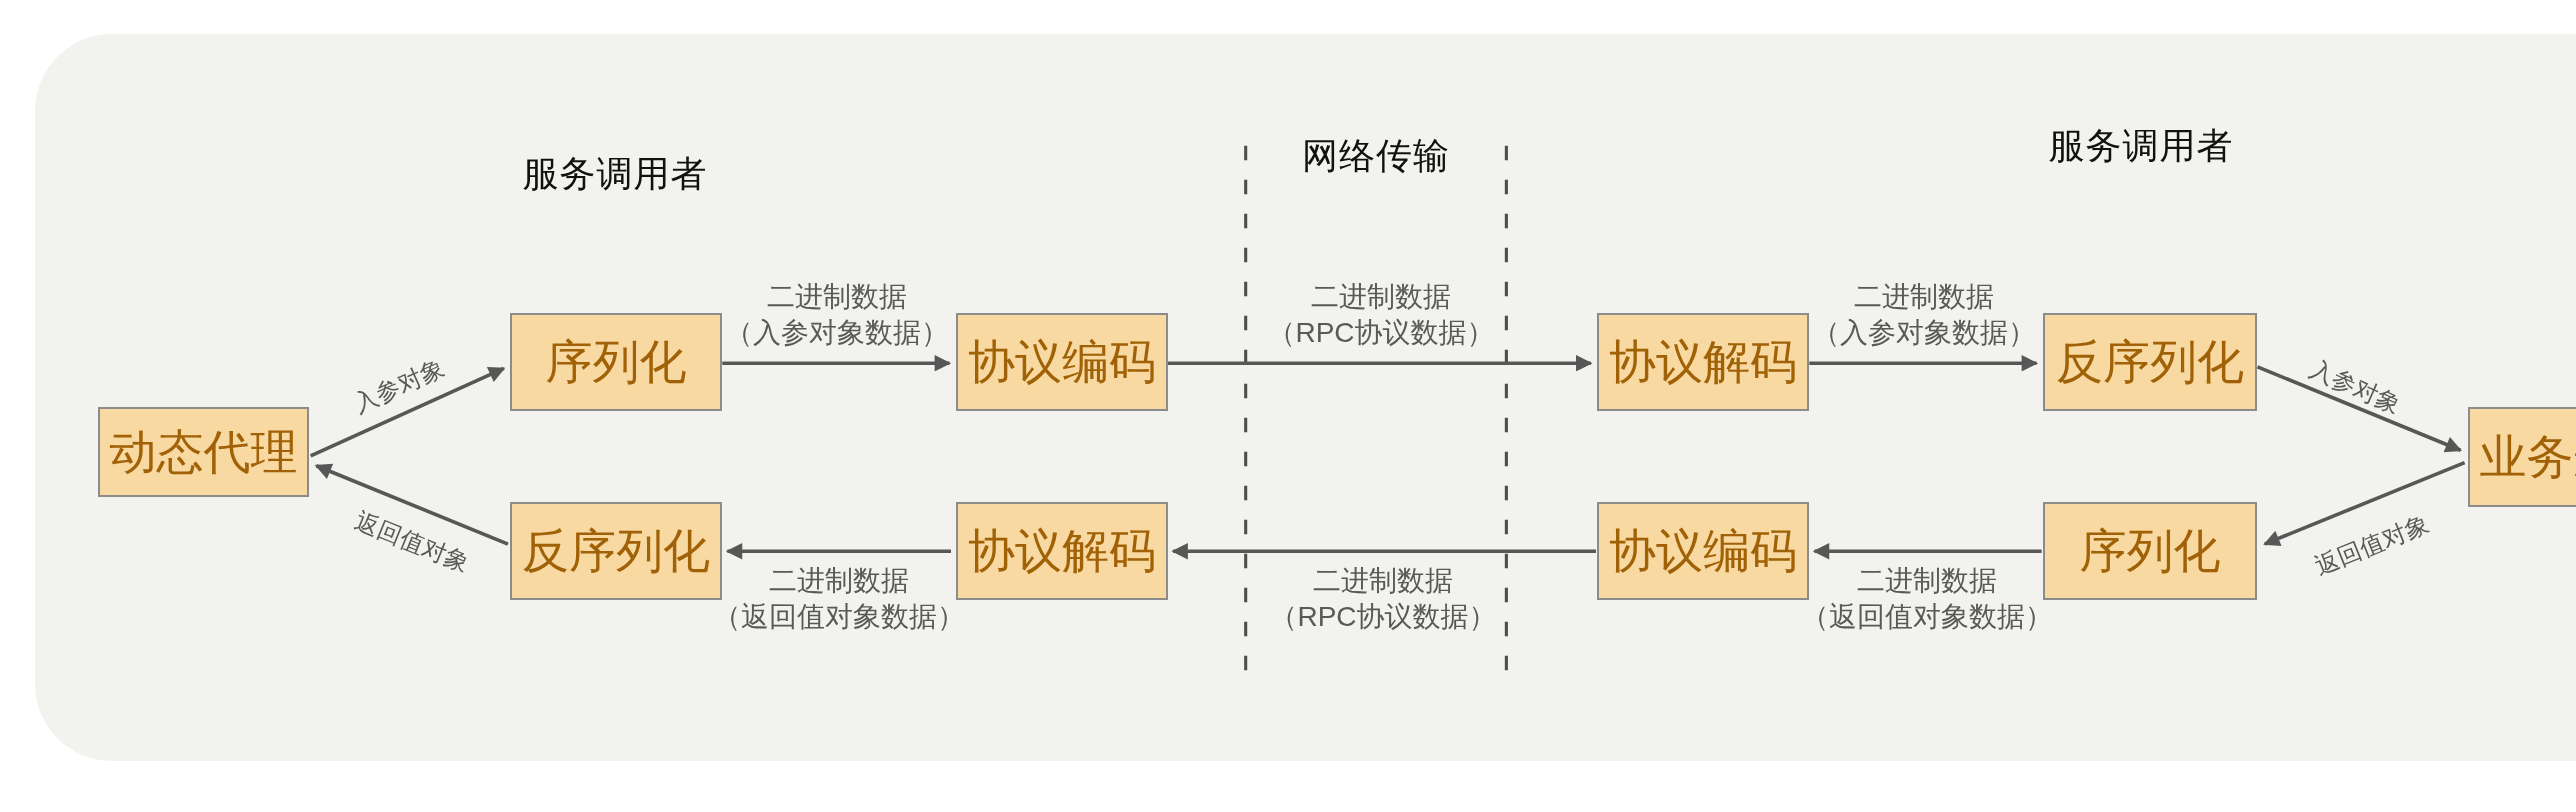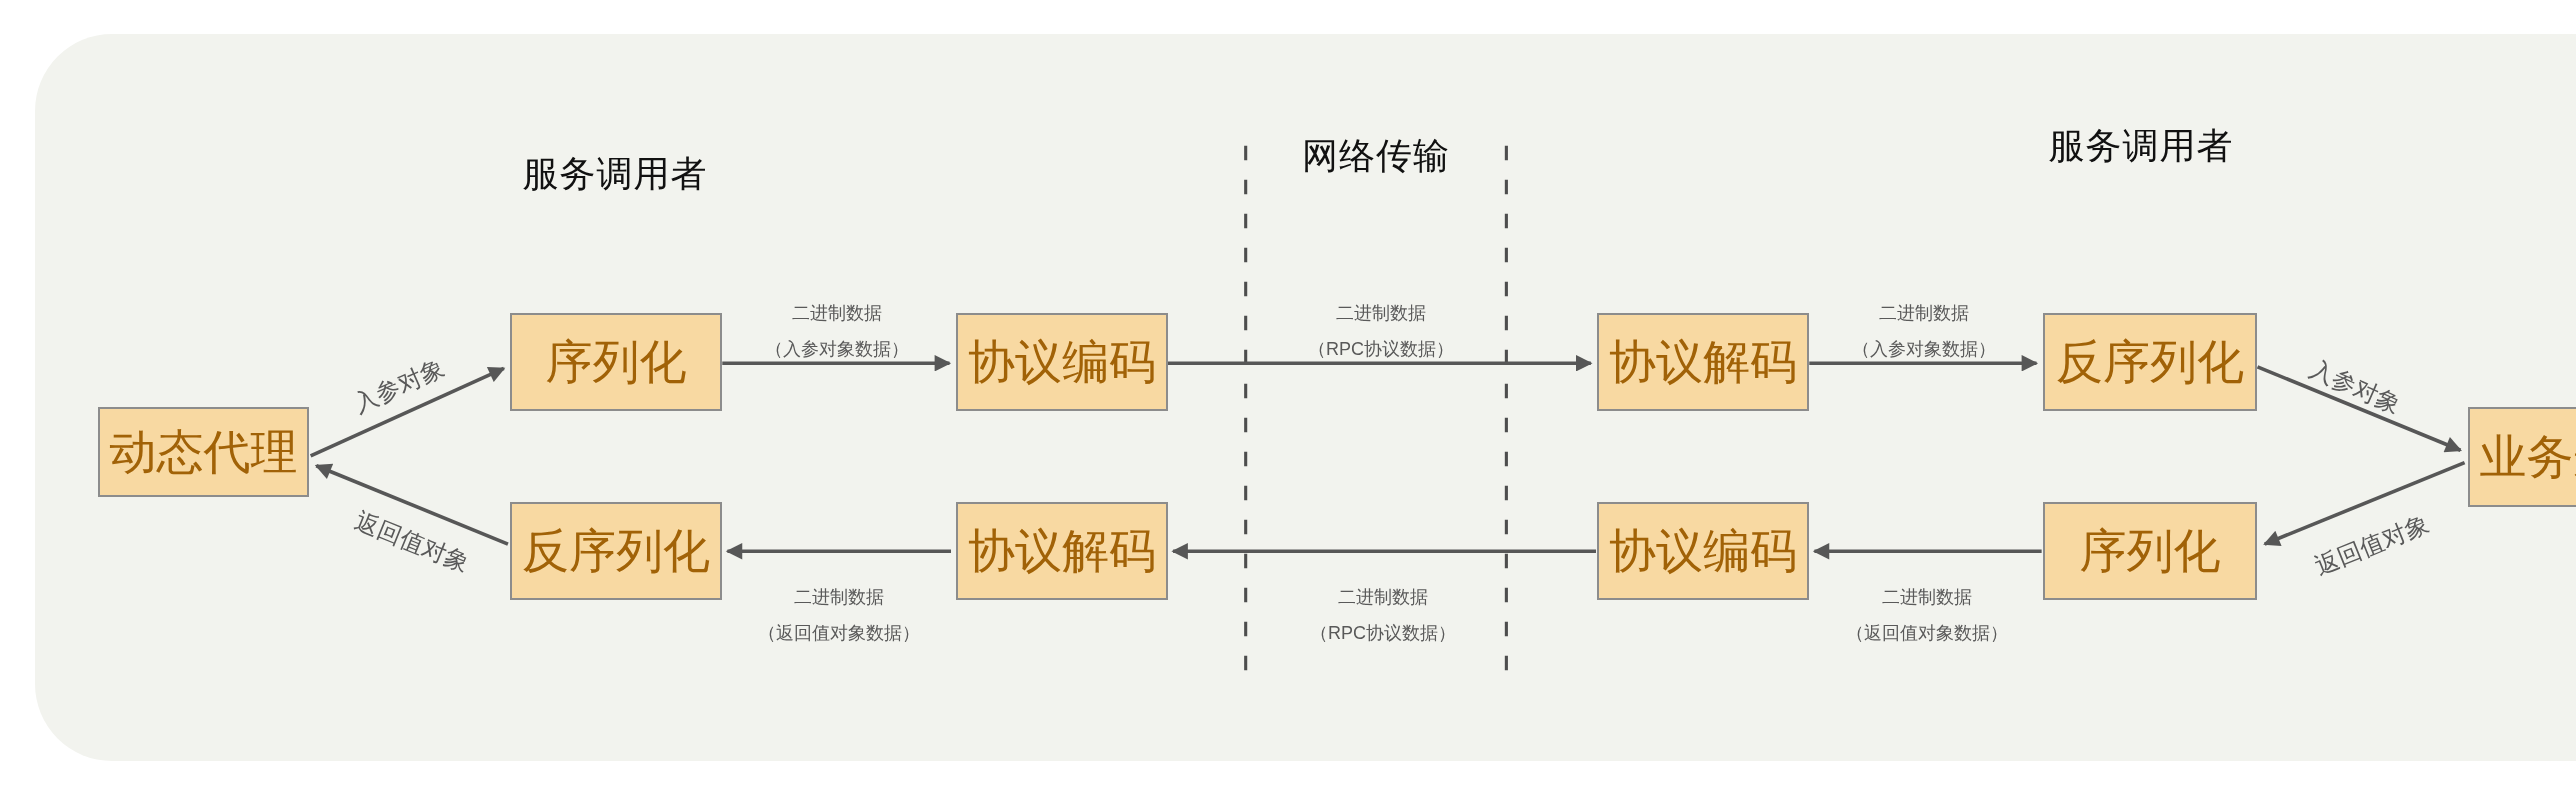--- a/index.html
+++ b/index.html
@@ -24,22 +24,22 @@
   .node {
     position: absolute;
     background: #f8d9a2;
     border: 2.6px solid #8c8c8c;
     box-sizing: border-box;
     display: flex; align-items: center; justify-content: center;
     font-size: 47px; color: #a16207; white-space: nowrap;
   }
   .elabel {
     position: absolute; transform: translate(-50%, -50%);
-    text-align: center; font-size: 18px; line-height: 36px;
-    color: #595959; white-space: nowrap; margin-top: 16px;
+    text-align: center; font-size: 28px; line-height: 36px;
+    color: #595959; white-space: nowrap;
   }
   .elabel span { display: block; }
   .dlabel {
     position: absolute; font-size: 24px; color: #595959; white-space: nowrap;
   }
   svg line { stroke: #575757; stroke-width: 7px; }
   svg line.dash { stroke: #4d4d4d; stroke-width: 6px; stroke-dasharray: 28 38; }
 </style>
 </head>
 <body>

